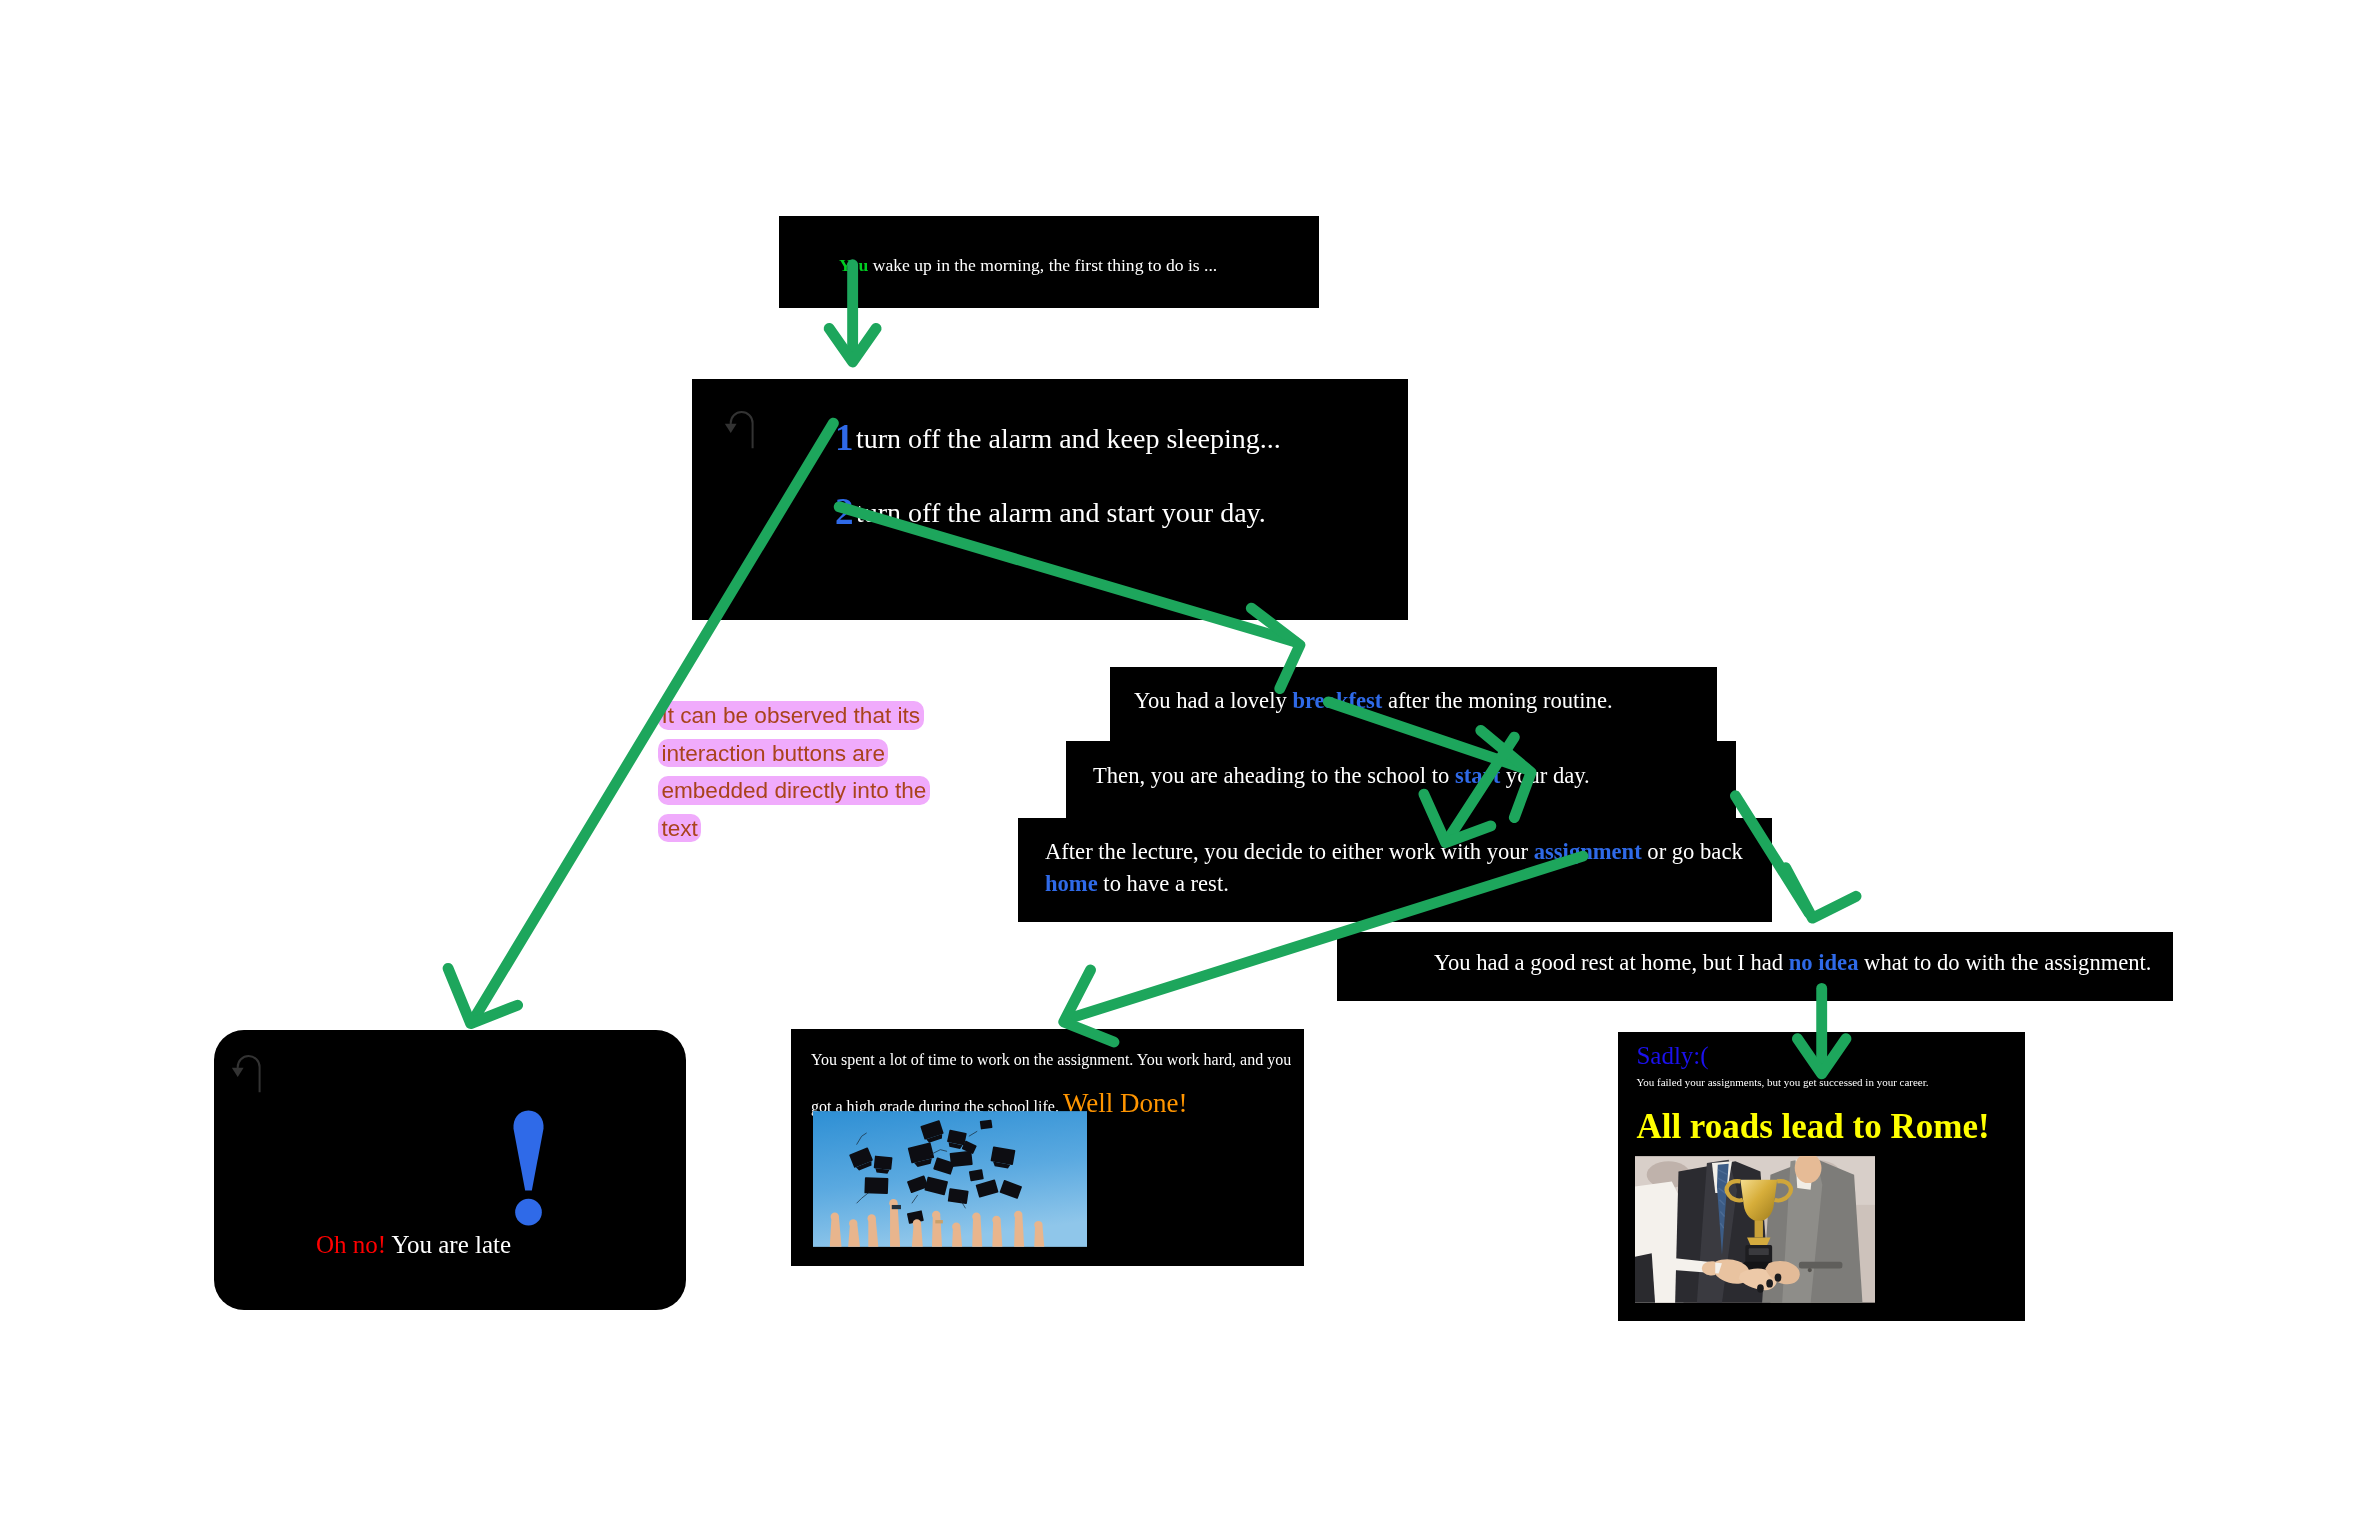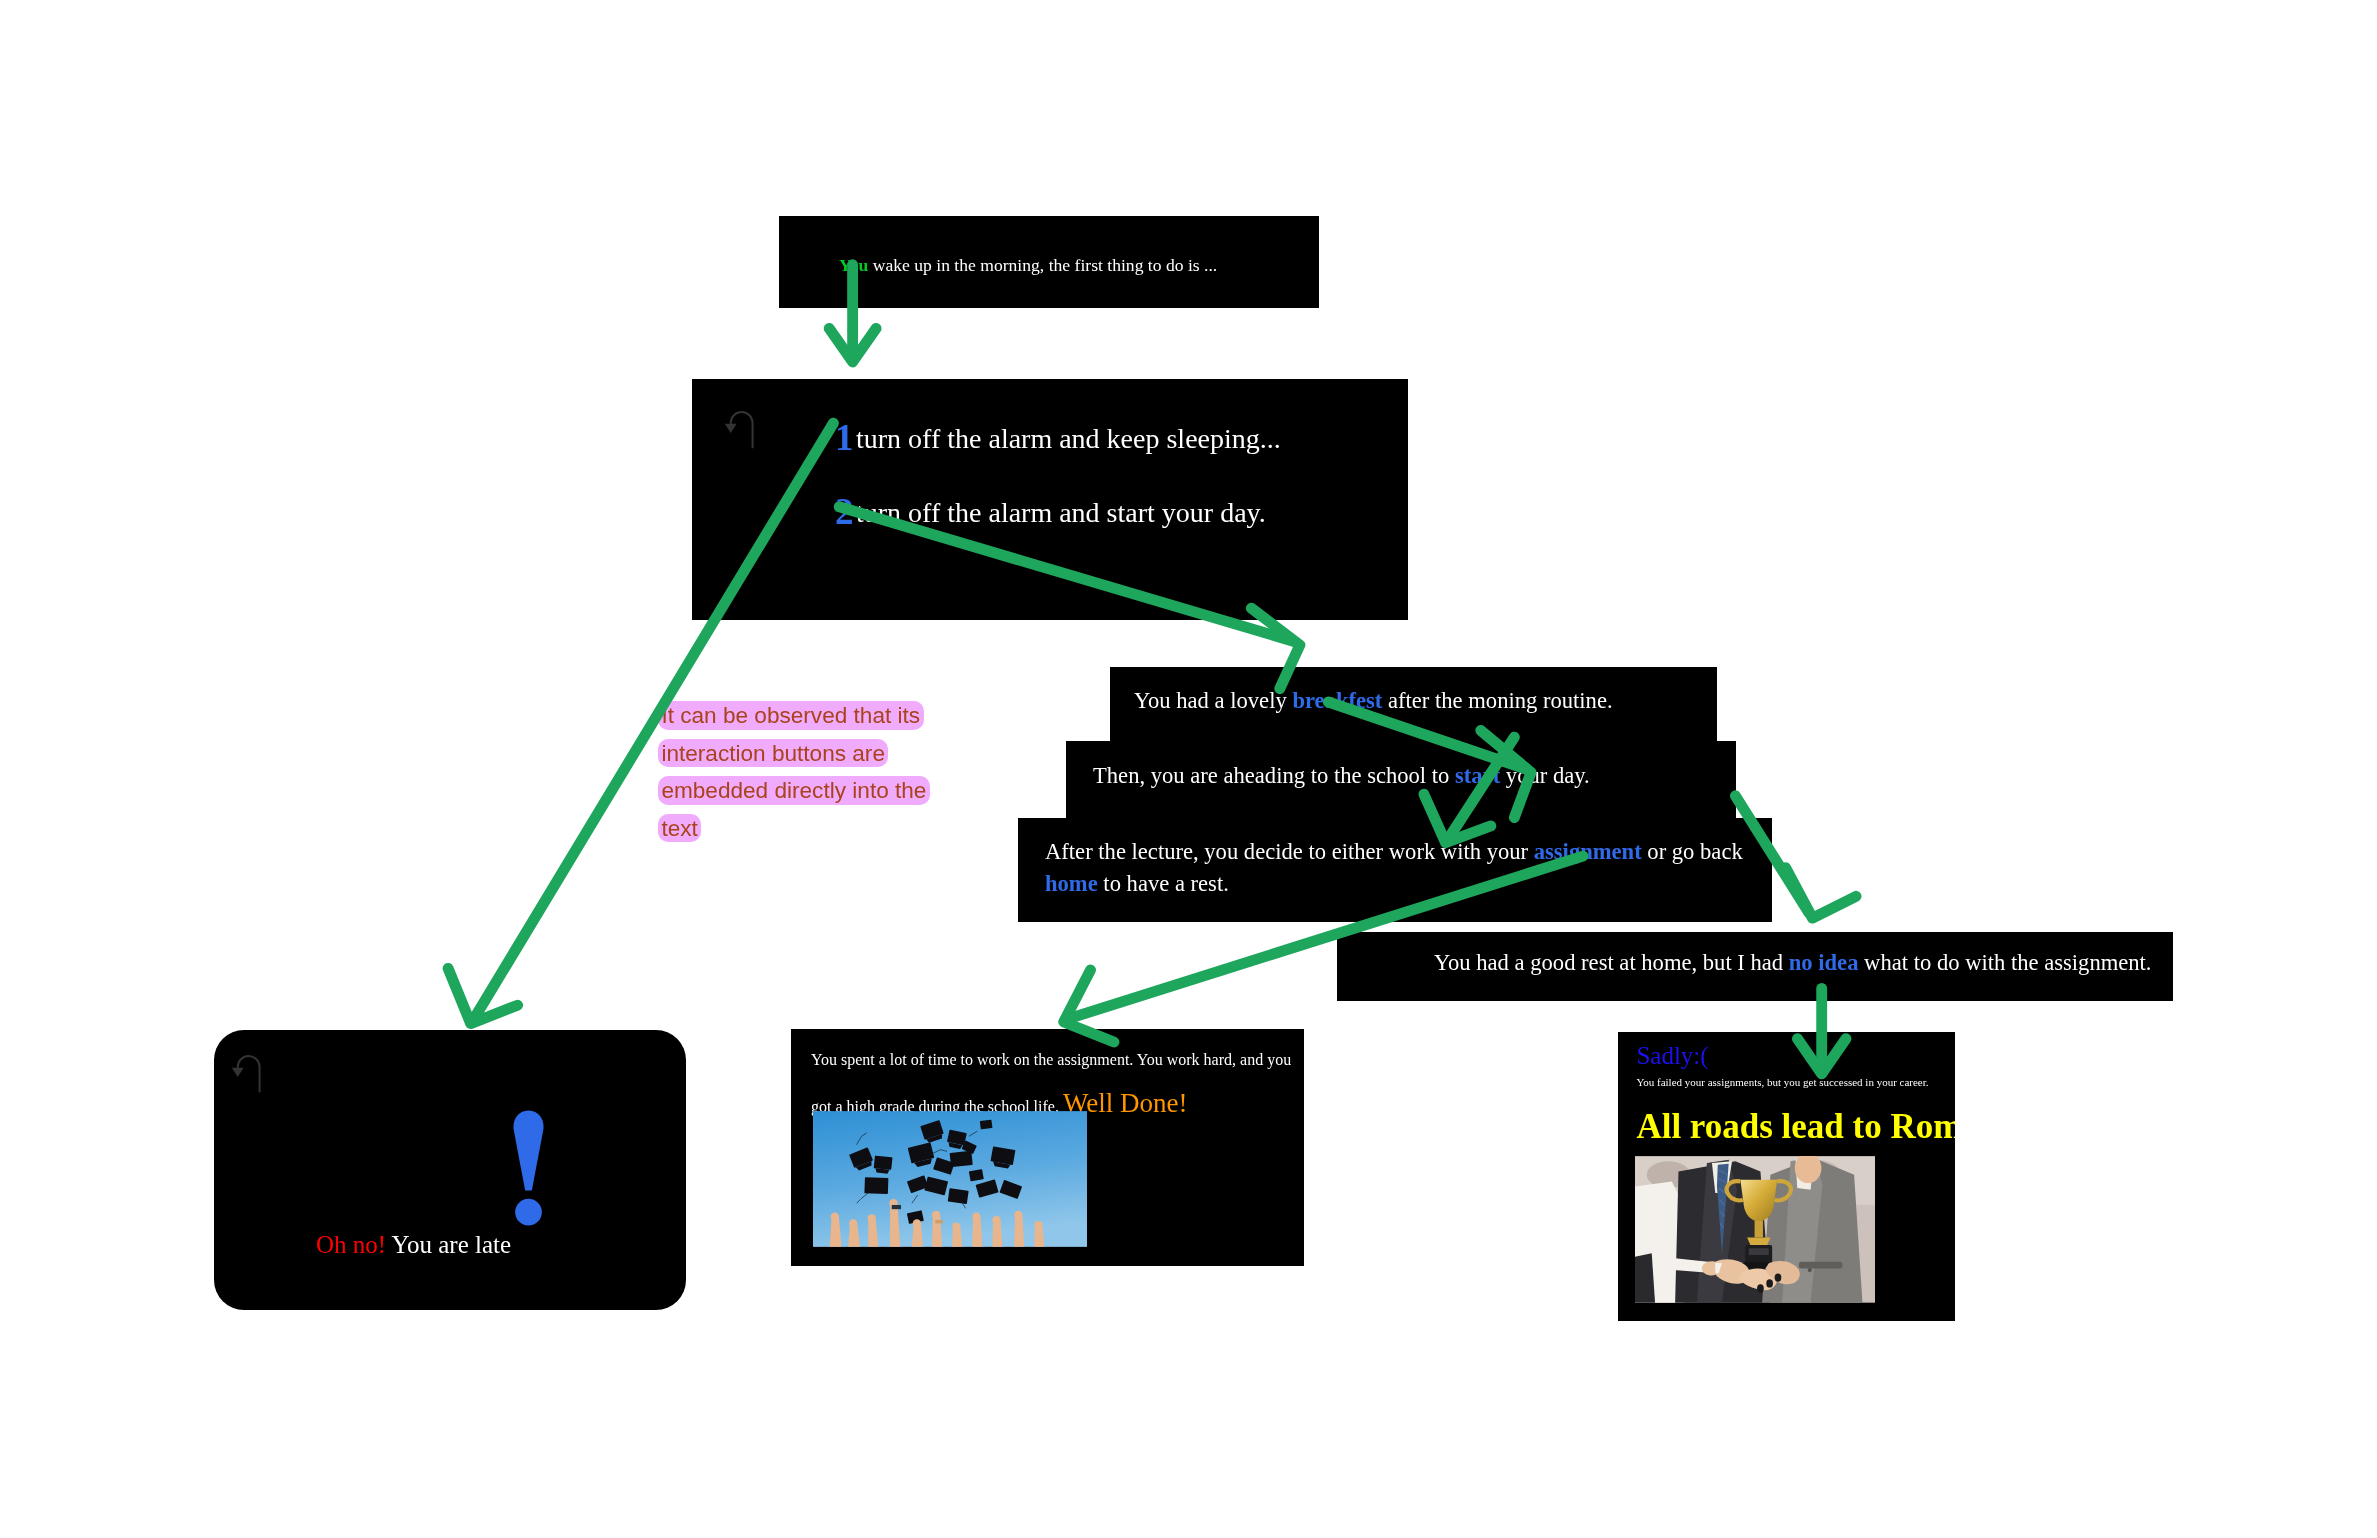--- a/index.html
+++ b/index.html
@@ -98,21 +98,21 @@
   #p-done .body { left: 20px; top: 15px; width: 486px; font-size: 16px; line-height: 2.0; }
   #p-done .body .big { font-size: 27px; }
   #p-done .photo {
     position: absolute;
     left: 22px; top: 82px;
     width: 274px; height: 136px;
     overflow: hidden;
   }
 
   
-  #p-rome { left: 1618px; top: 1032px; width: 337px; height: 289px; }
+  #p-rome { left: 1618px; top: 1032px; width: 407px; height: 289px; }
   #p-rome .sadly { position: absolute; left: 18.4px; top: 10px; font-size: 25px; }
   #p-rome .failed { position: absolute; left: 18.4px; top: 44px; font-size: 11px; white-space: nowrap; }
   #p-rome .rome { position: absolute; left: 18.4px; top: 75px; font-size: 35px; font-weight: bold; white-space: nowrap; }
   #p-rome .photo {
     position: absolute;
     left: 17px; top: 124px;
     width: 240px; height: 147px;
     overflow: hidden;
   }
 

